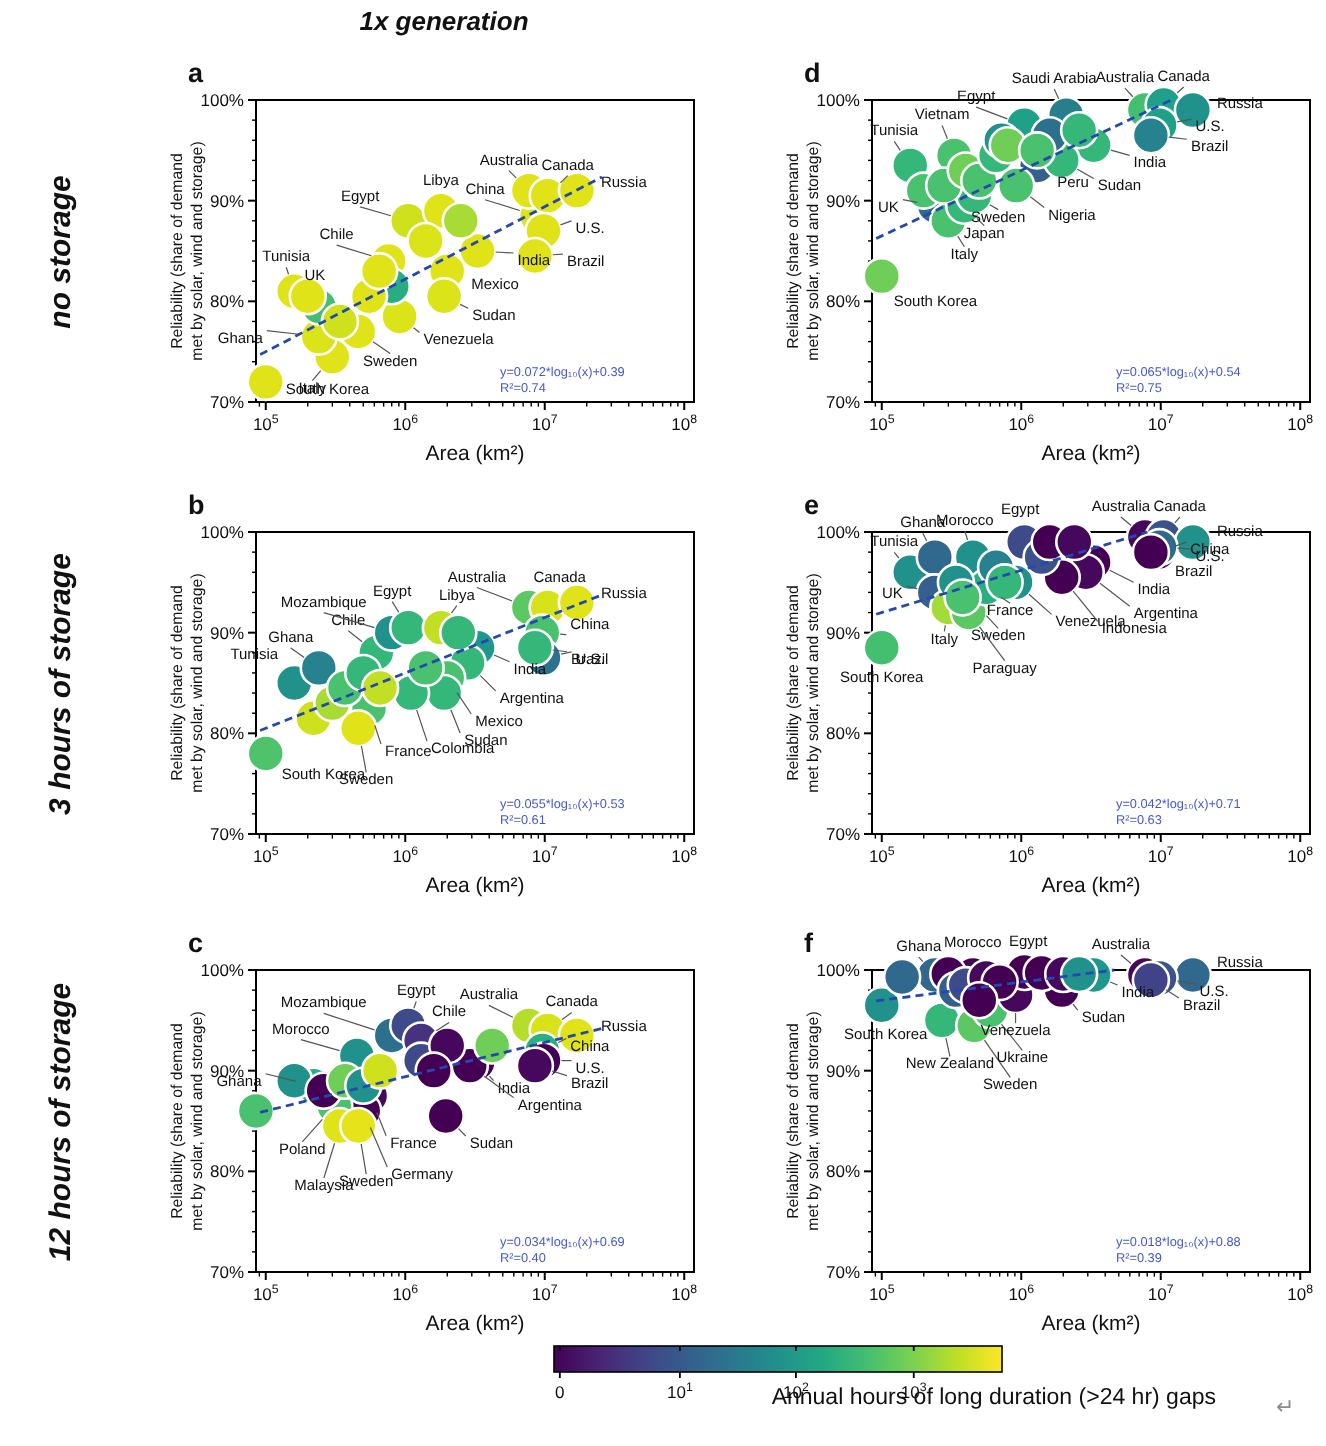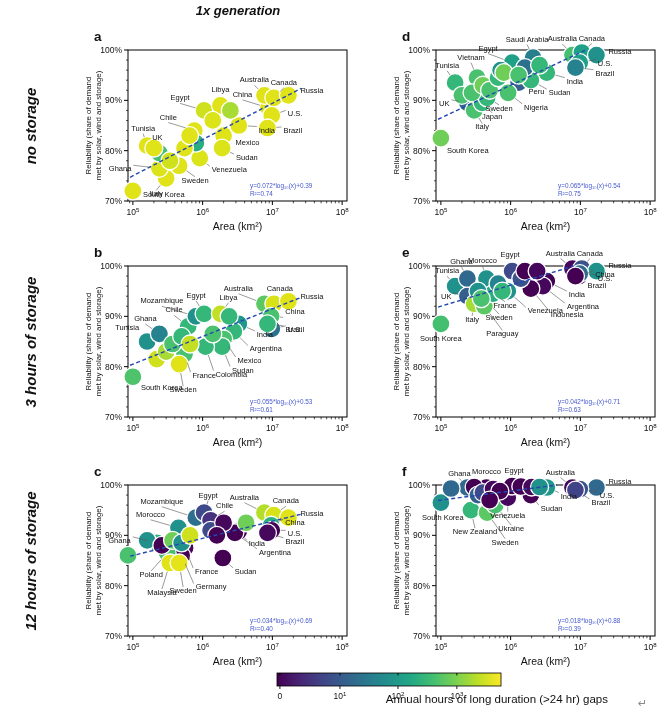--- a/index.html
+++ b/index.html
@@ -16,21 +16,21 @@
   .cbar svg{overflow:visible;}
   .cbar-label{position:absolute;left:168px;top:693px;width:440px;text-align:right;
               font-size:11.5px;color:#111;}
   .artifact{position:absolute;left:638px;top:697px;font-size:11px;color:#8a8a8a;}
 </style>
 </head>
 <body>
 
 <div class="fig">
 
-  <div class="col-title" style="left:128px;top:3px">1x generation</div>
+  <div class="col-title" style="left:112px;top:3px">1x generation</div>
 
   <div class="row-label" style="left:-78px;top:116px">no storage</div>
   <div class="row-label" style="left:-78px;top:332px">3 hours of storage</div>
   <div class="row-label" style="left:-78px;top:551px">12 hours of storage</div>
 
   <div class="panel" id="panel-a" style="left:80px;top:26px"><svg width="275" height="216">
         <g>
           <rect x="48" y="24" width="219" height="151" fill="none" stroke="#000" stroke-width="1"></rect>
           <line x1="44" y1="175" x2="48" y2="175" stroke="#000" stroke-width="1"></line>
           <text x="42" y="178" font-size="8.5" text-anchor="end" fill="#111">70%</text>

